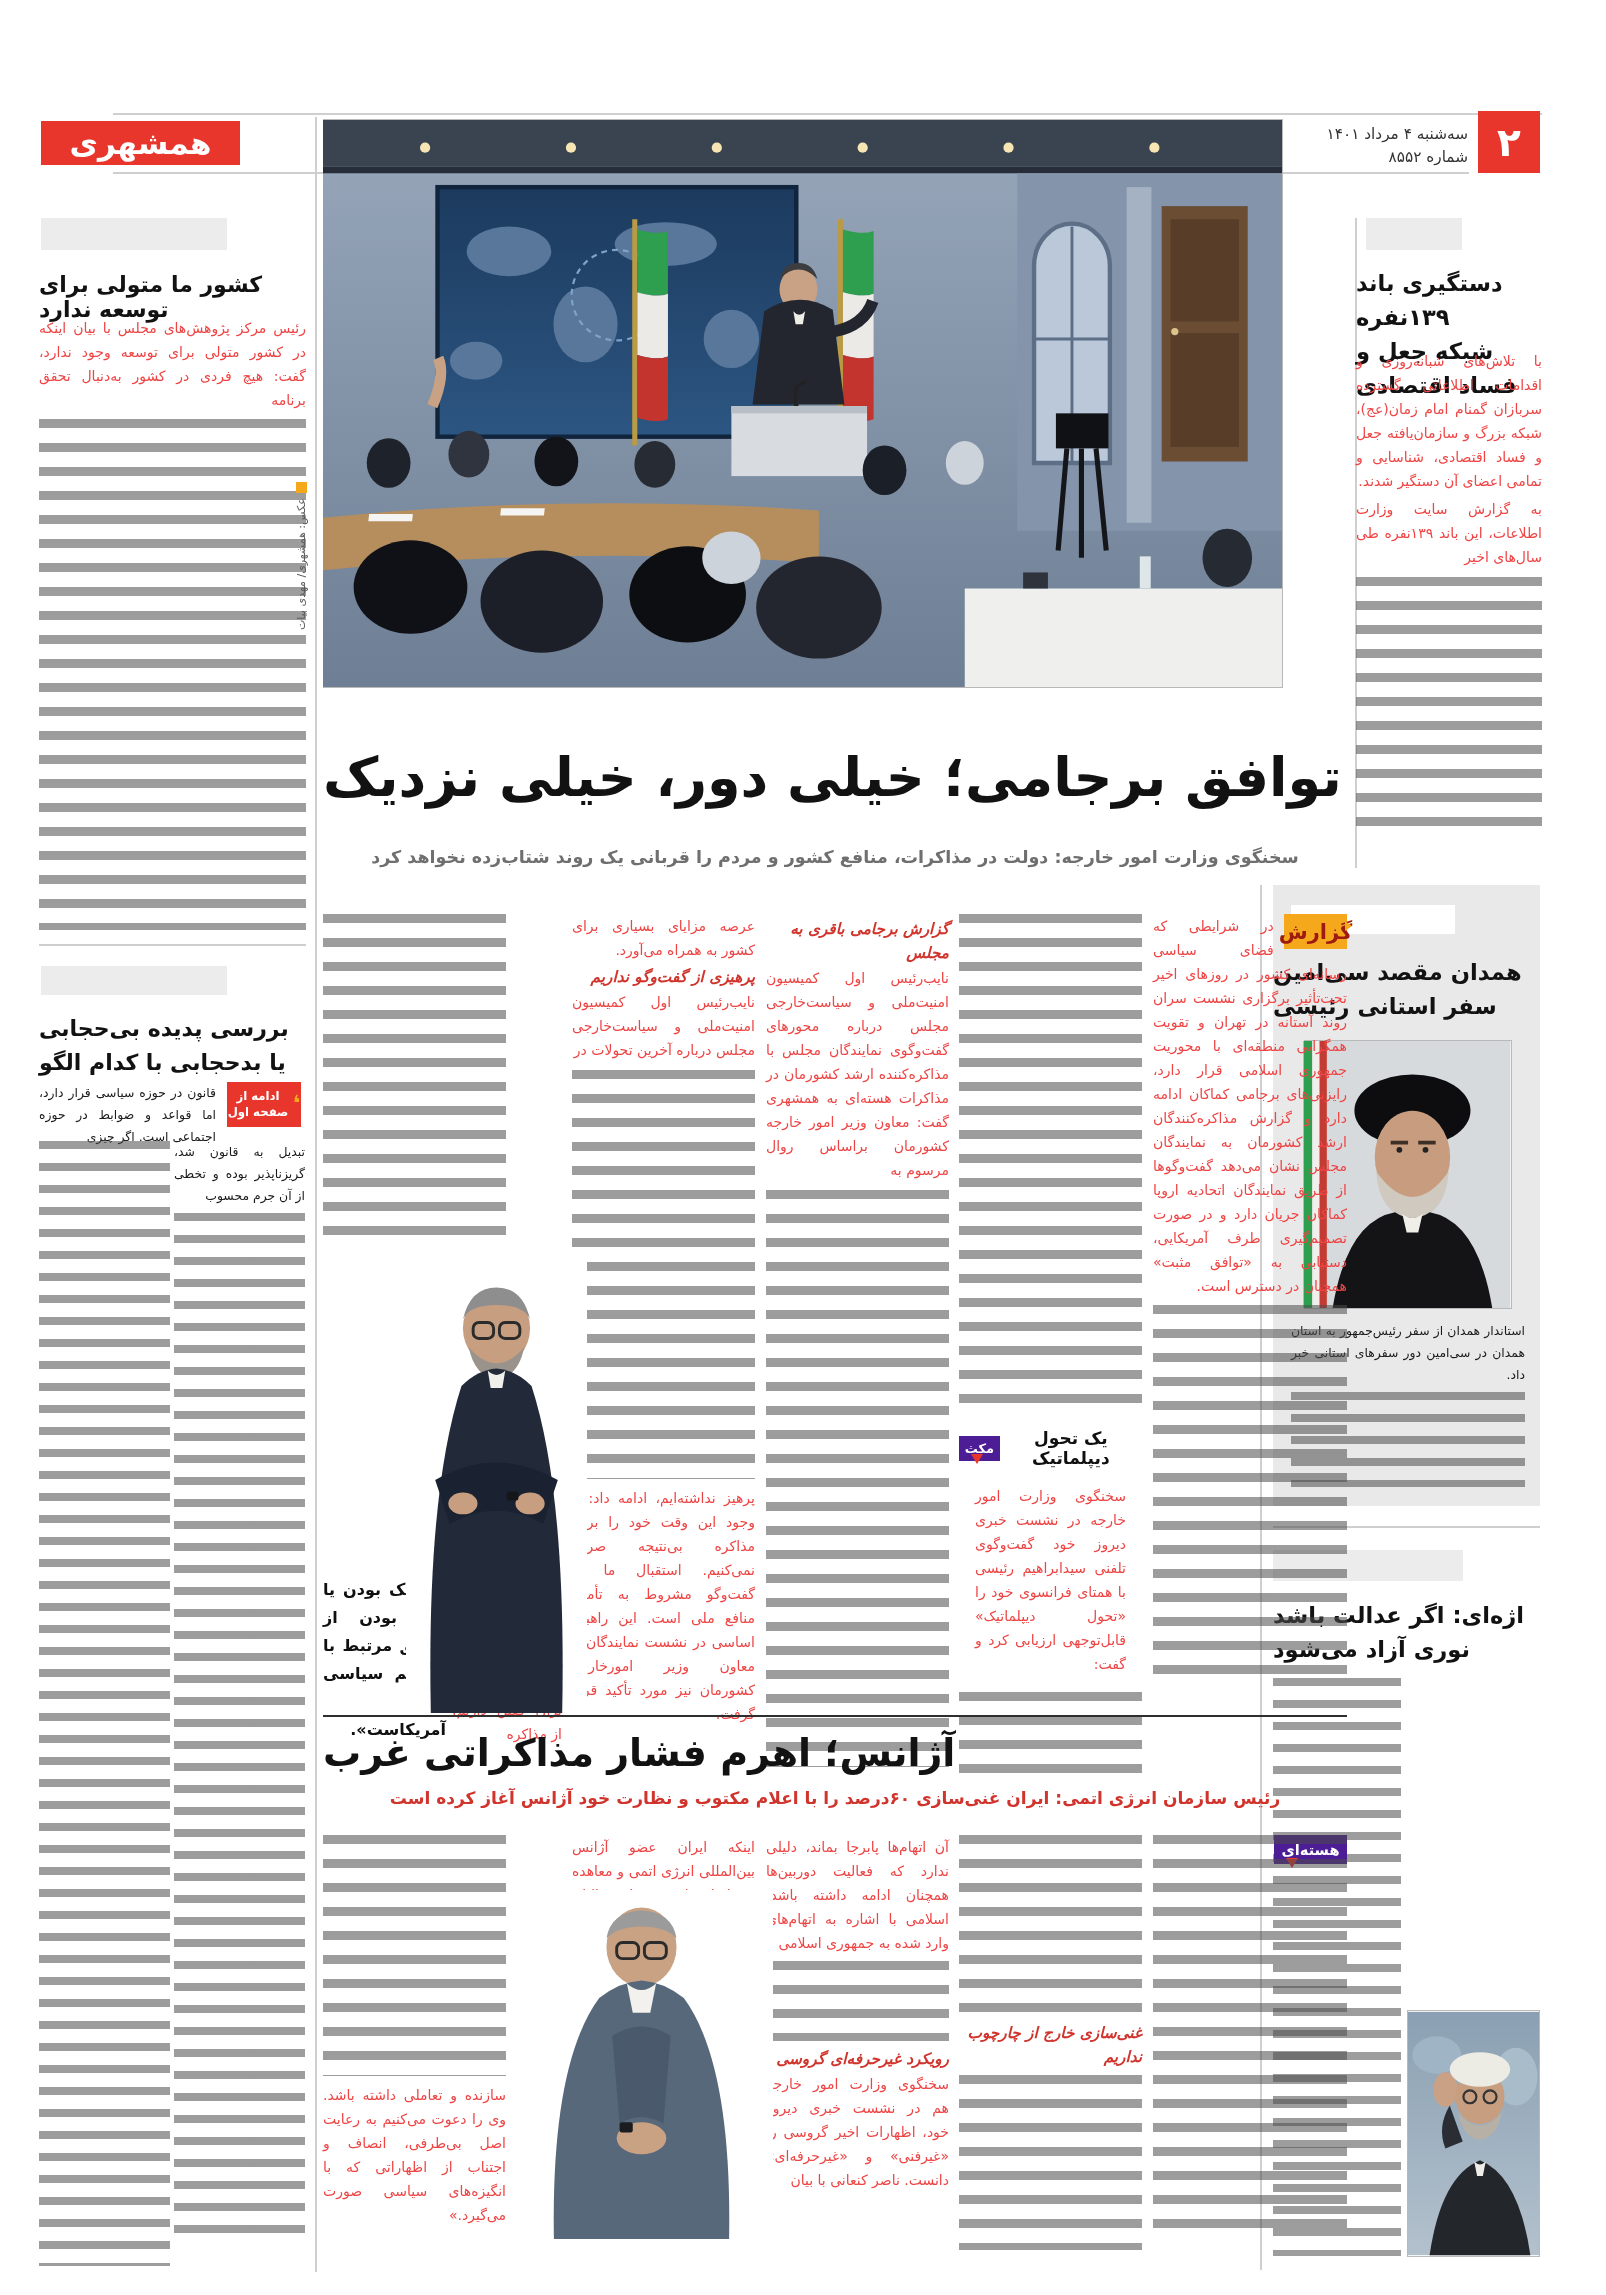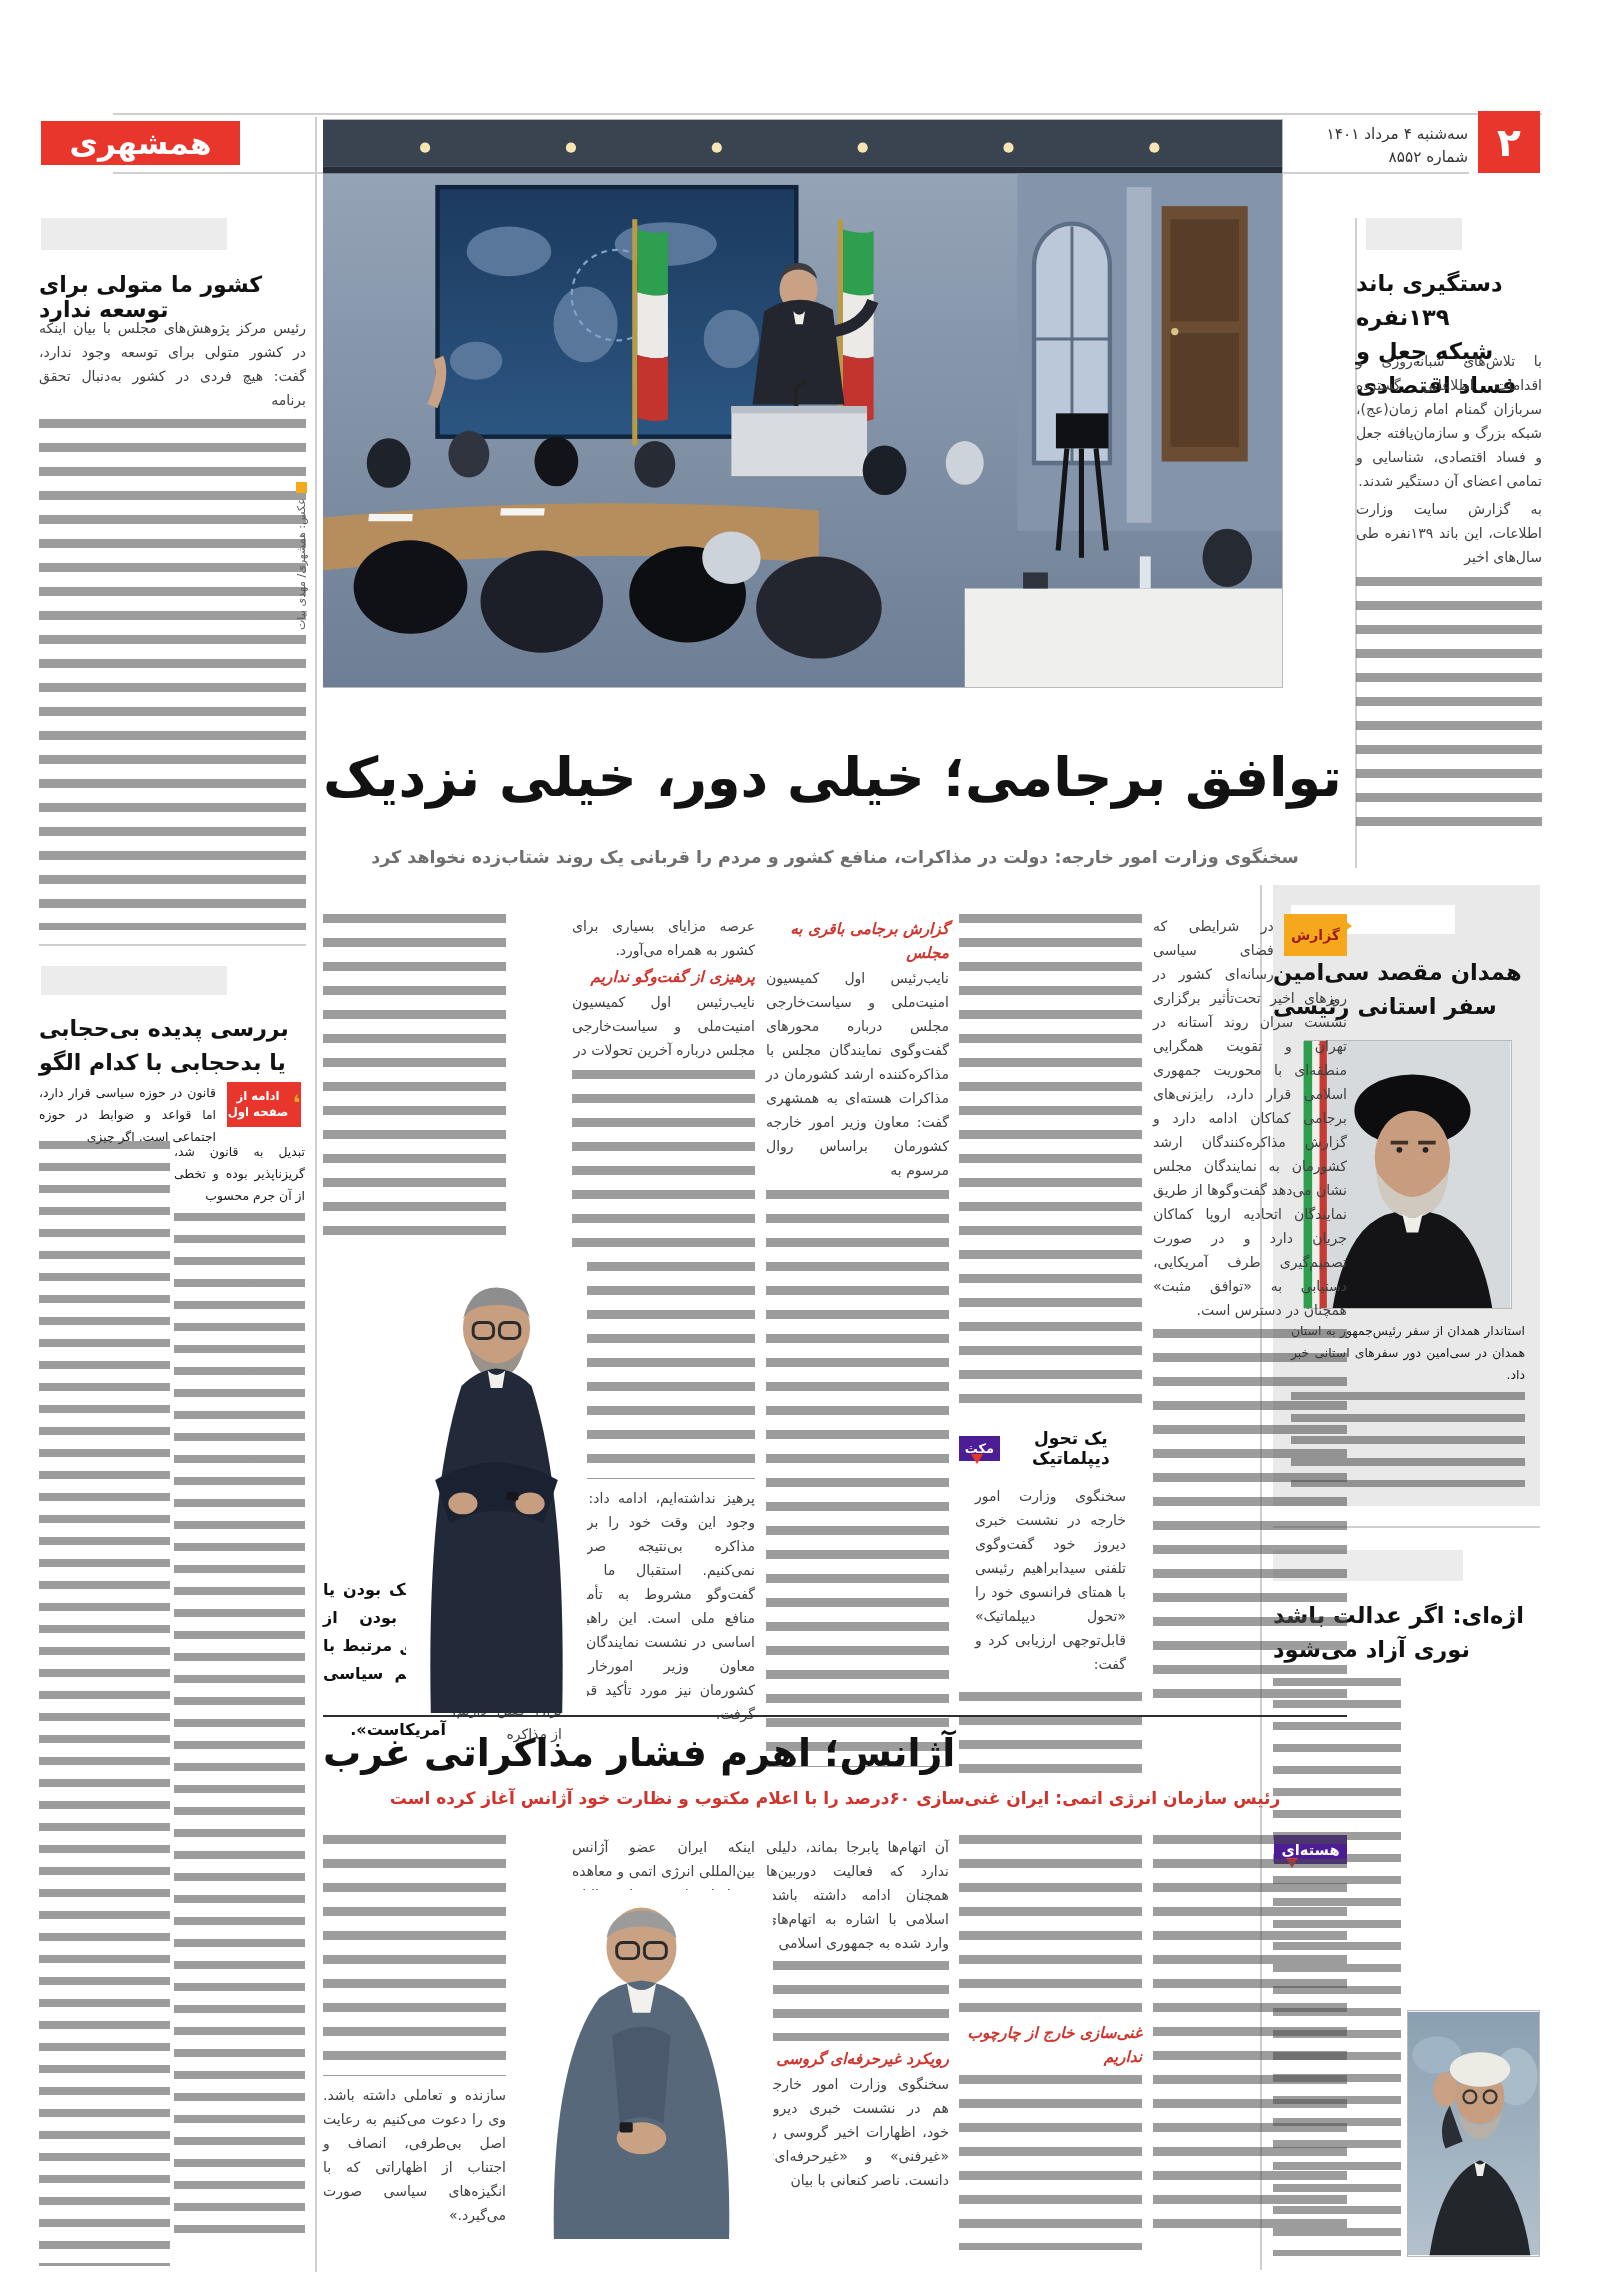--- a/index.html
+++ b/index.html
@@ -11,21 +11,21 @@
   .strip{background:#ececec;}
   .cat-tag{position:relative;background:#4c1d95;color:#fff;font-weight:700;
            display:flex;align-items:center;justify-content:center;font-size:16px;}
   .cat-tag::after{content:"";position:absolute;bottom:-9.5px;left:11.7px;
            border:6.6px solid transparent;border-top:10.2px solid #e8362d;}
   .cat-tag.amber{background:#f6a81c;color:#9e1b10;}
   .cat-tag.amber::after{border-top-color:#f6a81c;left:auto;right:-10.2px;top:7.3px;bottom:auto;
            border:5.8px solid transparent;border-left:7.3px solid #f6a81c;}
   .cat-tag.mini{font-size:13px;}
   .hl{font-weight:700;color:#121212;text-align:left;}
-  .body{font-size:14px;line-height:24px;text-align:justify;color:#404040;}
+  .body{font-size:14px;line-height:24px;text-align:justify;color:#ef4444;}
   .body-sm{font-size:12.4px;line-height:22px;text-align:justify;color:#1a1a1a;}
   .fl{background-image:repeating-linear-gradient(to bottom,#4c4c4c 0 8.8px,rgba(0,0,0,0) 8.8px 24px);opacity:.55;}
   .fl30{background-image:repeating-linear-gradient(to bottom,#4c4c4c 0 8px,rgba(0,0,0,0) 8px 22px);opacity:.55;}
   .red-sub{color:#d0342c;font-weight:700;font-size:15.3px;line-height:24px;margin:2.9px 0 1.5px;text-align:right;font-style:italic;}
   .bold-sub{color:#101010;font-weight:700;font-size:17px;text-align:center;}
   .col{position:absolute;}
   .photo-frame{border:0.7px solid #b9b9b9;box-sizing:border-box;background:#fff;}
   .credit{position:absolute;writing-mode:vertical-rl;transform:rotate(180deg);
           font-size:11px;color:#5b5b5b;letter-spacing:0.7px;display:flex;align-items:center;gap:5.8px;}
   .credit .sq{width:11px;height:11px;background:#f6a81c;display:inline-block;margin-bottom:5.8px;}
@@ -247,21 +247,21 @@
   </div>
   <div class="credit" style="left:296px;top:476px;height:212px">
     <span class="sq"></span>
     <span>عکس: همشهری/ مهدی بیات</span>
   </div>
 
   <div class="abs hl" style="left:324px;top:746px;width:1024px;font-size:54px">توافق برجامی؛ خیلی دور، خیلی نزدیک</div>
   <div class="abs" style="left:324px;top:847px;width:1024px;text-align:center;font-size:17.5px;font-weight:600;color:#6f6f6f">سخنگوی وزارت امور خارجه: دولت در مذاکرات، منافع کشور و مردم را قربانی یک روند شتاب‌زده نخواهد کرد</div>
 
   <div class="col" style="left:1154px;top:914px;width:194px;height:798px">
-    <div class="cat-tag amber" style="float:right;width:63px;height:42px;font-size:14px;margin:0 0 7.3px 10.2px">گزارش</div>
+    <div class="cat-tag amber" style="float:right;width:63px;height:35px;font-size:21px;margin:0 0 7.3px 10.2px">گزارش</div>
     <p class="body" style="margin:0">در شرایطی که فضای سیاسی رسانه‌ای کشور در روزهای اخیر تحت‌تأثیر برگزاری نشست سران روند آستانه در تهران و تقویت همگرایی منطقه‌ای با محوریت جمهوری اسلامی قرار دارد، رایزنی‌های برجامی کماکان ادامه دارد و گزارش مذاکره‌کنندگان ارشد کشورمان به نمایندگان مجلس نشان می‌دهد گفت‌وگوها از طریق نمایندگان اتحادیه اروپا کماکان جریان دارد و در صورت تصمیم‌گیری طرف آمریکایی، دستیابی به «توافق مثبت» همچنان در دسترس است.</p>
     <div class="fl" style="height:380px;margin-top:7.3px;clear:both"></div>
   </div>
 
   <div class="col" style="left:960px;top:914px;width:183px;height:798px">
     <div class="fl" style="height:504px"></div>
     <div style="display:flex;align-items:center;justify-content:space-between;margin:10.2px 0 4.4px">
       <span class="bold-sub">یک تحول دیپلماتیک</span>
       <span class="cat-tag mini" style="width:45px;height:25px">مکث</span>
     </div>

